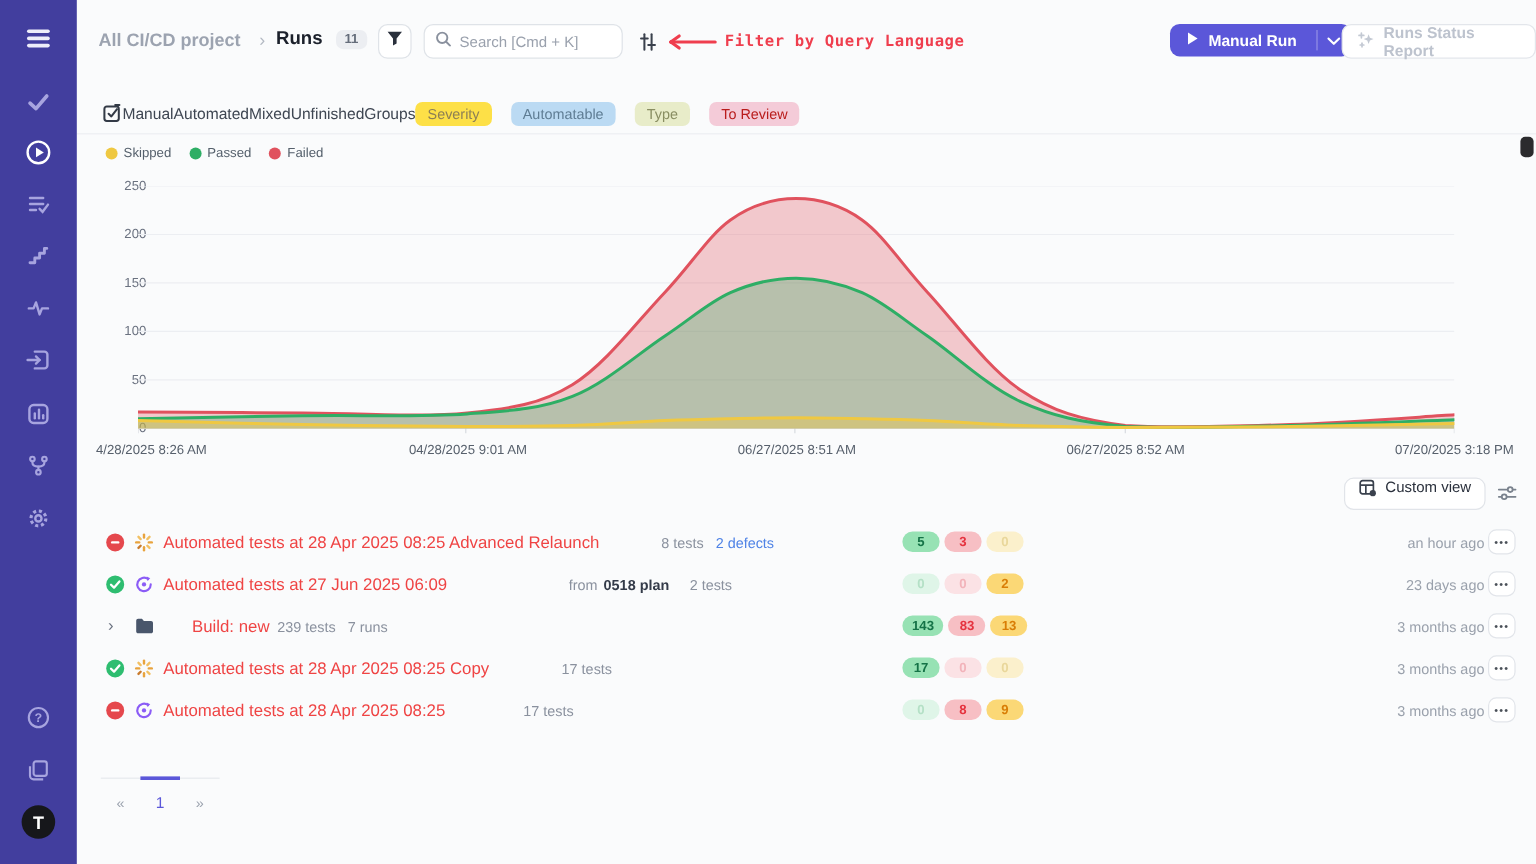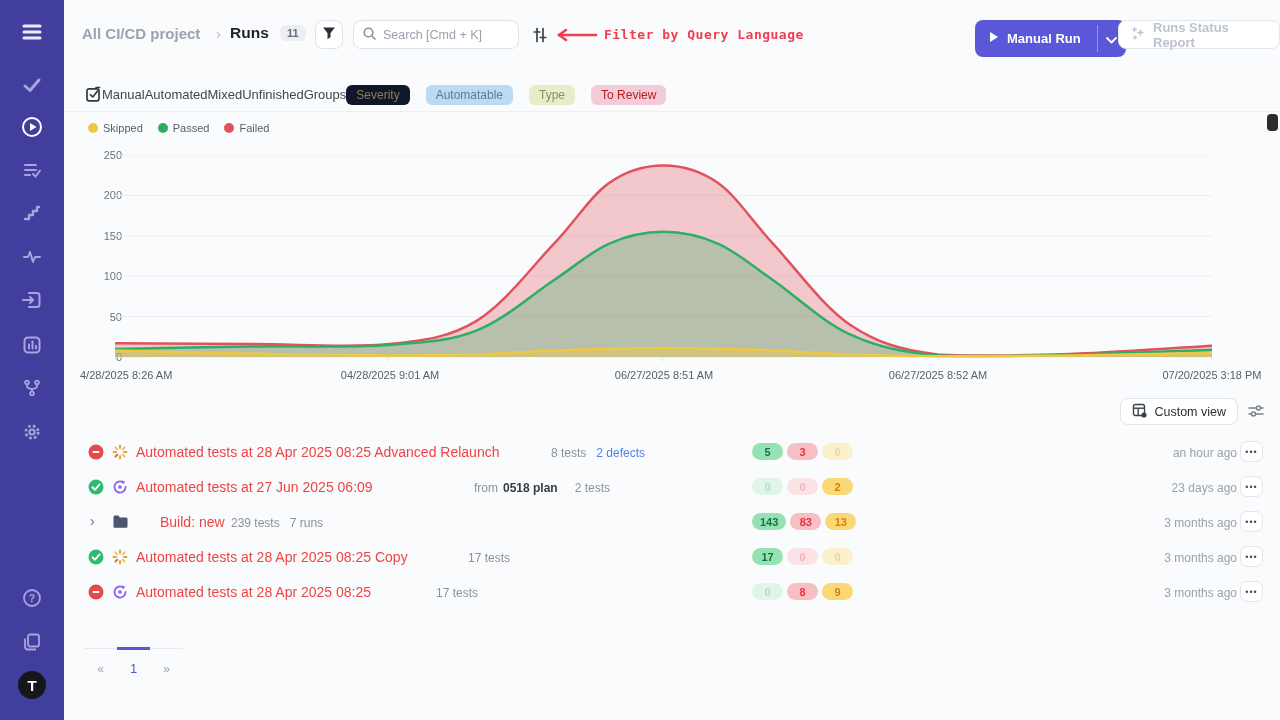--- a/index.html
+++ b/index.html
@@ -19,21 +19,21 @@
   .crumb-sep  { position:absolute; left:152px; top:25px; font-size:15px; color:#B3B9C3; }
   .crumb-cur  { position:absolute; left:166px; top:24px; font-size:15.5px; font-weight:700; color:#1B202B; }
   .count-badge{ position:absolute; left:216px; top:25px; background:#ECEEF2; color:#656D7B; font-size:11px; font-weight:700; padding:2px 7px; border-radius:6px; }
   .filter-btn { position:absolute; left:251px; top:20px; width:28px; height:29px; background:#fff; border:1px solid #DFE3E8; border-radius:8px; display:flex; align-items:center; justify-content:center; cursor:pointer; }
   .search-box { position:absolute; left:289px; top:20px; width:166px; height:29px; background:#fff; border:1px solid #DFE3E8; border-radius:8px; display:flex; align-items:center; padding:0 9px; gap:7px; }
   .search-box input { border:none; outline:none; width:120px; font-size:12.5px; color:#3A414D; background:transparent; font-family:"Liberation Sans", sans-serif; }
   .search-box input::placeholder { color:#9AA1AD; }
   .ql-icon { position:absolute; left:468px; top:27px; cursor:pointer; }
   .ann-arrow { position:absolute; left:490px; top:27px; }
   .annotation { position:absolute; left:540px; top:27px; font-family:"DejaVu Sans Mono", monospace; font-weight:700; font-size:13px; color:#EF3E4E; letter-spacing:0.5px; }
-  .manual-run { position:absolute; left:911px; top:20px; height:37px; background:#5B57D9; border-radius:8px; display:flex; align-items:stretch; color:#fff; cursor:pointer; }
+  .manual-run { position:absolute; left:911px; top:20px; height:27px; background:#5B57D9; border-radius:8px; display:flex; align-items:stretch; color:#fff; cursor:pointer; }
   .mr-main { display:flex; align-items:center; gap:8px; padding:0 16px 0 14px; font-size:13px; font-weight:700; }
   .mr-split { width:1px; background:rgba(255,255,255,0.35); margin:5px 0; }
   .mr-caret { width:28px; display:flex; align-items:center; justify-content:center; }
   .runs-report { position:absolute; left:1054px; top:20px; height:29px; background:#fff; border:1px solid #E3E6EB; border-radius:8px; display:flex; align-items:center; gap:7px; padding:0 12px; font-size:13px; font-weight:700; color:#BDC3CE; cursor:pointer; }
 
   
   .tabsrow { position:absolute; left:0; top:78px; width:1216px; height:34px; border-bottom:1px solid #EDEEF2; display:flex; align-items:center; }
   .tabs-icon { margin-left:21px; display:flex; cursor:pointer; }
   .tab { font-size:13px; color:#3E4652; cursor:pointer; }
   .fpill { font-size:12px; padding:3px 10px; border-radius:6px; cursor:pointer; }
@@ -48,21 +48,21 @@
   .ylab { position:absolute; left:20px; width:38px; text-align:right; font-size:11px; color:#6B7280; }
   #plot { position:absolute; left:51px; top:42px; }
   .xlab { position:absolute; top:256px; font-size:11px; color:#57606C; width:140px; text-align:center; }
   .xl0 { left:16px; width:150px; text-align:left; }
   .xl1 { left:256px; } .xl2 { left:530px; } .xl3 { left:804px; } .xl4 { left:1078px; }
 
   
   .scroll-thumb { position:absolute; left:1203px; top:114px; width:11px; height:17px; background:#2B2B2D; border-radius:4px; }
 
   
-  .custom-view { position:absolute; right:42px; top:398px; height:27px; background:#fff; border:1px solid #E1E4E9; border-radius:8px; display:flex; align-items:center; gap:7px; padding:0 11px; font-size:12.5px; font-weight:500; color:#2A303C; cursor:pointer; }
+  .custom-view { position:absolute; right:42px; top:398px; height:27px; background:#fff; border:1px solid #E1E4E9; border-radius:8px; display:flex; gap:7px; padding:0 11px; font-size:12.5px; font-weight:500; color:#2A303C; cursor:pointer; }
   .view-sliders { position:absolute; right:16px; top:404px; cursor:pointer; }
 
   
   .row { position:absolute; left:0; width:1216px; height:35px; }
   .r0{top:435px} .r1{top:470px} .r2{top:505px} .r3{top:540px} .r4{top:575px}
   .st-icon { position:absolute; left:24px; top:9px; }
   .type-icon { position:absolute; left:48px; top:9px; }
   .chev { position:absolute; left:26px; top:8px; font-size:14px; color:#6B7280; cursor:pointer; }
   .row-title { position:absolute; left:72px; top:9px; font-size:14px; color:#ef4444; white-space:nowrap; cursor:pointer; }
   .r2 .row-title { left:96px; }
@@ -267,21 +267,21 @@
             <polyline points="5.5,8.8 7.8,11 12.5,5"></polyline>
             <line x1="11" y1="1.5" x2="14.5" y2="1.5"></line>
           </g>
         </svg>
     </span>
     <span class="tab">Manual</span>
     <span class="tab">Automated</span>
     <span class="tab">Mixed</span>
     <span class="tab">Unfinished</span>
     <span class="tab">Groups</span>
-    <span class="fpill" style="background: #0f172a; color: rgb(141, 127, 85);">Severity</span>
+    <span class="fpill" style="background: #fde047; color: rgb(141, 127, 85);">Severity</span>
     <span class="fpill" style="background: rgb(187, 218, 243); color: rgb(95, 125, 148);">Automatable</span>
     <span class="fpill" style="background: rgb(232, 236, 201); color: rgb(137, 142, 98);">Type</span>
     <span class="fpill" style="background: rgb(244, 203, 216); color: #b91c1c;">To Review</span>
   </div>
 
   <div class="chart">
     <div class="legend">
       <span class="legend-item">
           <span class="legend-dot" style="background: rgb(239, 200, 66);"></span>
           <span>Skipped</span>

